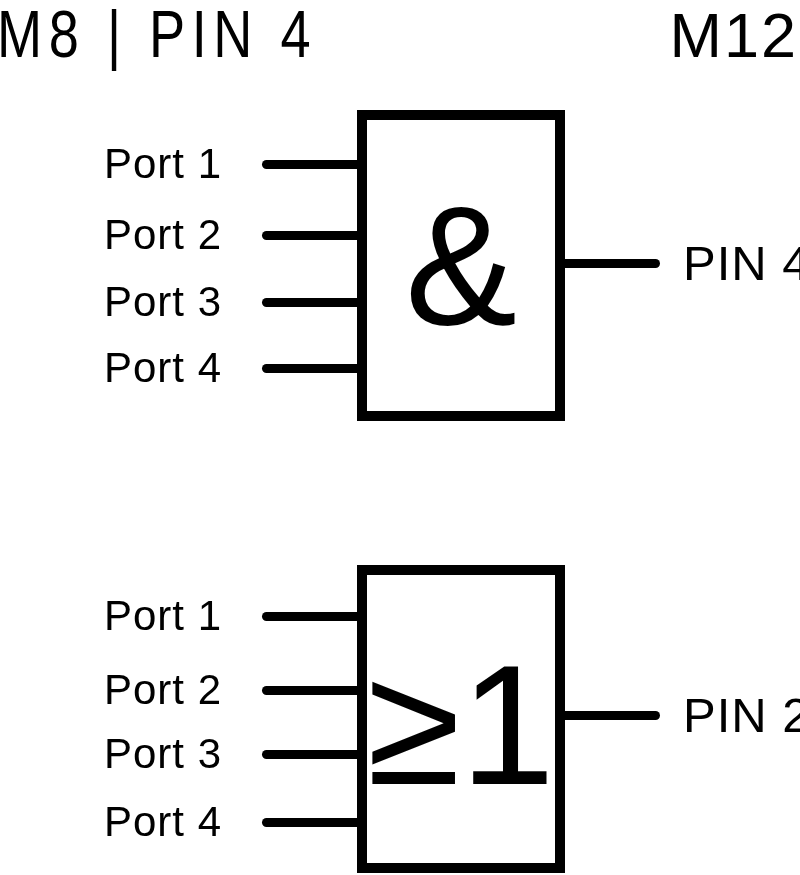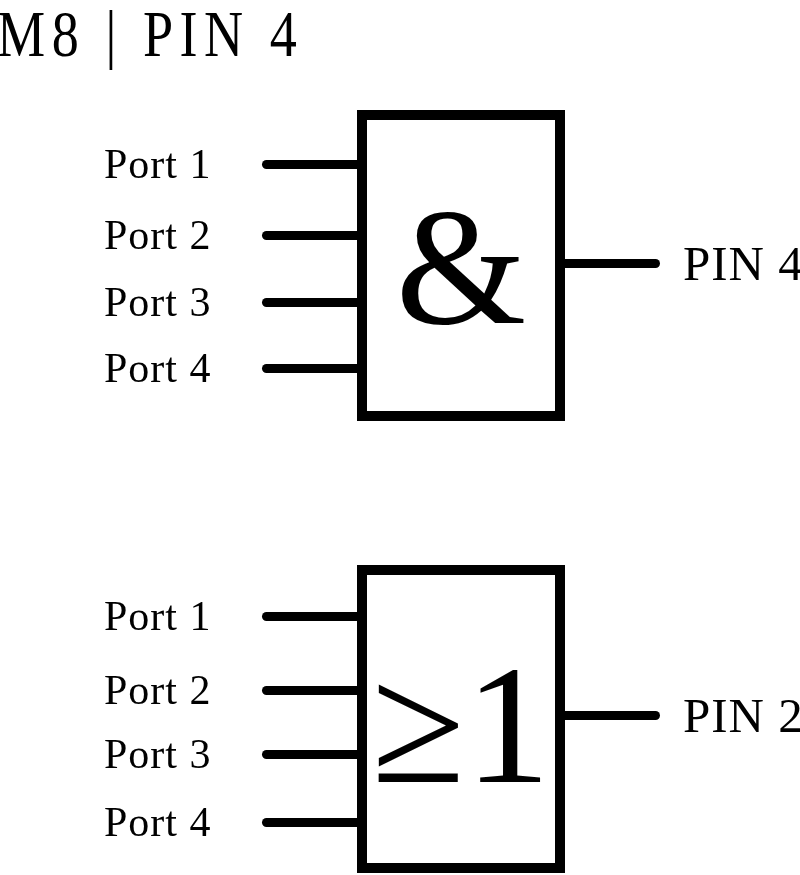--- a/index.html
+++ b/index.html
@@ -2,21 +2,21 @@
 <html><head>
 <meta charset="utf-8">
 <style>
   html, body { margin: 0; padding: 0; }
   .canvas {
     position: relative;
     width: 800px;
     height: 875px;
     background: #ffffff;
     color: #000000;
-    font-family: Liberation Serif, serif;
+    font-family: Liberation Sans, sans-serif;
     overflow: hidden;
   }
 
   
   .hdr-left {
     position: absolute;
     left: -3px;
     top: 1px;
     font-size: 66px;
     line-height: 66px;
@@ -110,20 +110,21 @@
   }
   .a-pin { top: 233px; }
   .b-pin { top: 685px; }
 </style>
 </head>
 <body>
 
 <div class="canvas">
 
   <div class="hdr-left">M8 | PIN 4</div>
+  <div class="hdr-right">M12</div>
 
   <div class="port-label a-pl1">Port 1</div>
   <div class="port-label a-pl2">Port 2</div>
   <div class="port-label a-pl3">Port 3</div>
   <div class="port-label a-pl4">Port 4</div>
 
   <div class="wire in a-in1"></div>
   <div class="wire in a-in2"></div>
   <div class="wire in a-in3"></div>
   <div class="wire in a-in4"></div>

